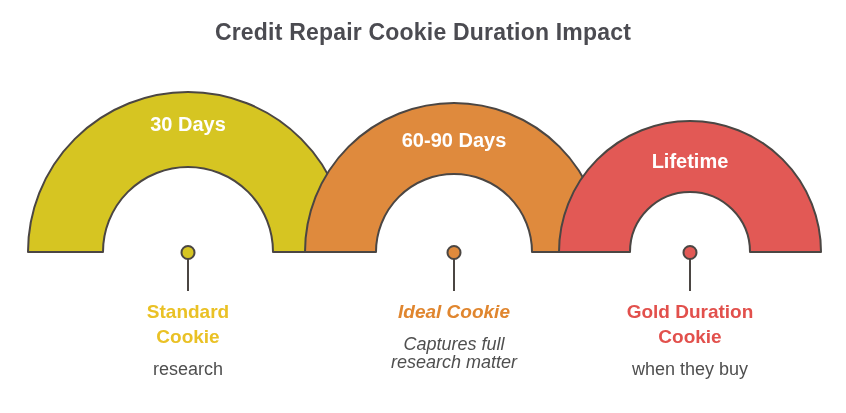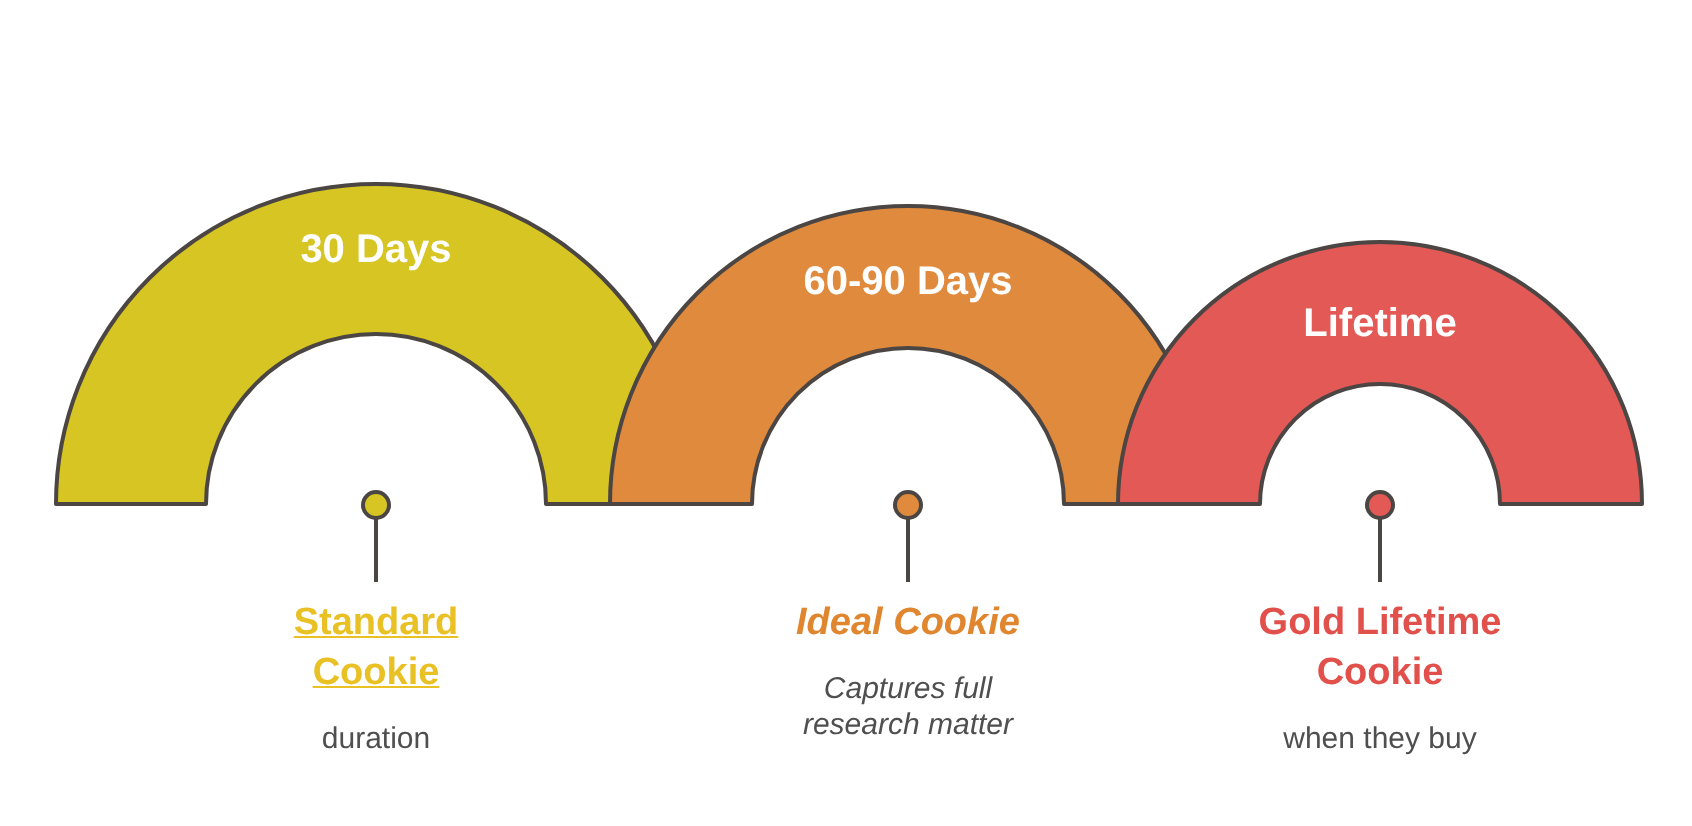--- a/index.html
+++ b/index.html
@@ -44,30 +44,31 @@
     width: 190px;
     text-align: center;
   }
   .col-title {
     font-size: 19px;
     font-weight: 700;
     line-height: 25px;
   }
   .col-desc {
     margin-top: 12px;
-    font-size: 15px;
+    font-size: 18px;
     line-height: 17.5px;
     color: #4f4f4f;
   }
 </style>
 </head>
 <body>
 
 <div class="stage">
 
+  <h1 class="page-title">Credit Repair Cookie Duration Impact</h1>
 
   <svg class="arcs" width="846" height="413" viewBox="0 0 846 413">
 
     <path class="arc" d="M 28 252 A 160 160 0 0 1 348 252 L 273 252 A 85 85 0 0 0 103 252 Z" fill="#d6c522"></path>
 
     <path class="arc" d="M 305 252 A 149 149 0 0 1 603 252 L 532 252 A 78 78 0 0 0 376 252 Z" fill="#df8a3d"></path>
 
     <path class="arc" d="M 559 252 A 131 131 0 0 1 821 252 L 750 252 A 60 60 0 0 0 630 252 Z" fill="#e25955"></path>
 
     <text class="arc-label" x="188" y="131">30 Days</text>
@@ -82,42 +83,42 @@
       <line class="pin-stem" x1="454" y1="253" x2="454" y2="291"></line>
       <circle class="pin-head" cx="454" cy="252.5" r="6.5" fill="#df8a3d"></circle>
     </g>
     <g>
       <line class="pin-stem" x1="690" y1="253" x2="690" y2="291"></line>
       <circle class="pin-head" cx="690" cy="252.5" r="6.5" fill="#e25955"></circle>
     </g>
   </svg>
 
   <div class="col" style="left: 93px;">
-    <div class="col-title" style="color: rgb(234, 193, 37); text-decoration: underline;">
+    <div class="col-title" style="color: rgb(234, 193, 37);">
       <div>Standard</div>
       <div>Cookie</div>
     </div>
     <div class="col-desc">
-      <div>duration</div>
+      <div>research</div>
     </div>
   </div>
 
   <div class="col" style="left: 359px; font-style: italic;">
     <div class="col-title" style="color: rgb(224, 134, 47);">
       <div>Ideal Cookie</div>
     </div>
     <div class="col-desc">
       <div>Captures full</div>
       <div>research matter</div>
     </div>
   </div>
 
   <div class="col" style="left: 595px;">
     <div class="col-title" style="color: rgb(226, 80, 76);">
-      <div>Gold Lifetime</div>
+      <div>Gold Duration</div>
       <div>Cookie</div>
     </div>
     <div class="col-desc">
       <div>when they buy</div>
     </div>
   </div>
 
 </div>
 
 </body></html>

